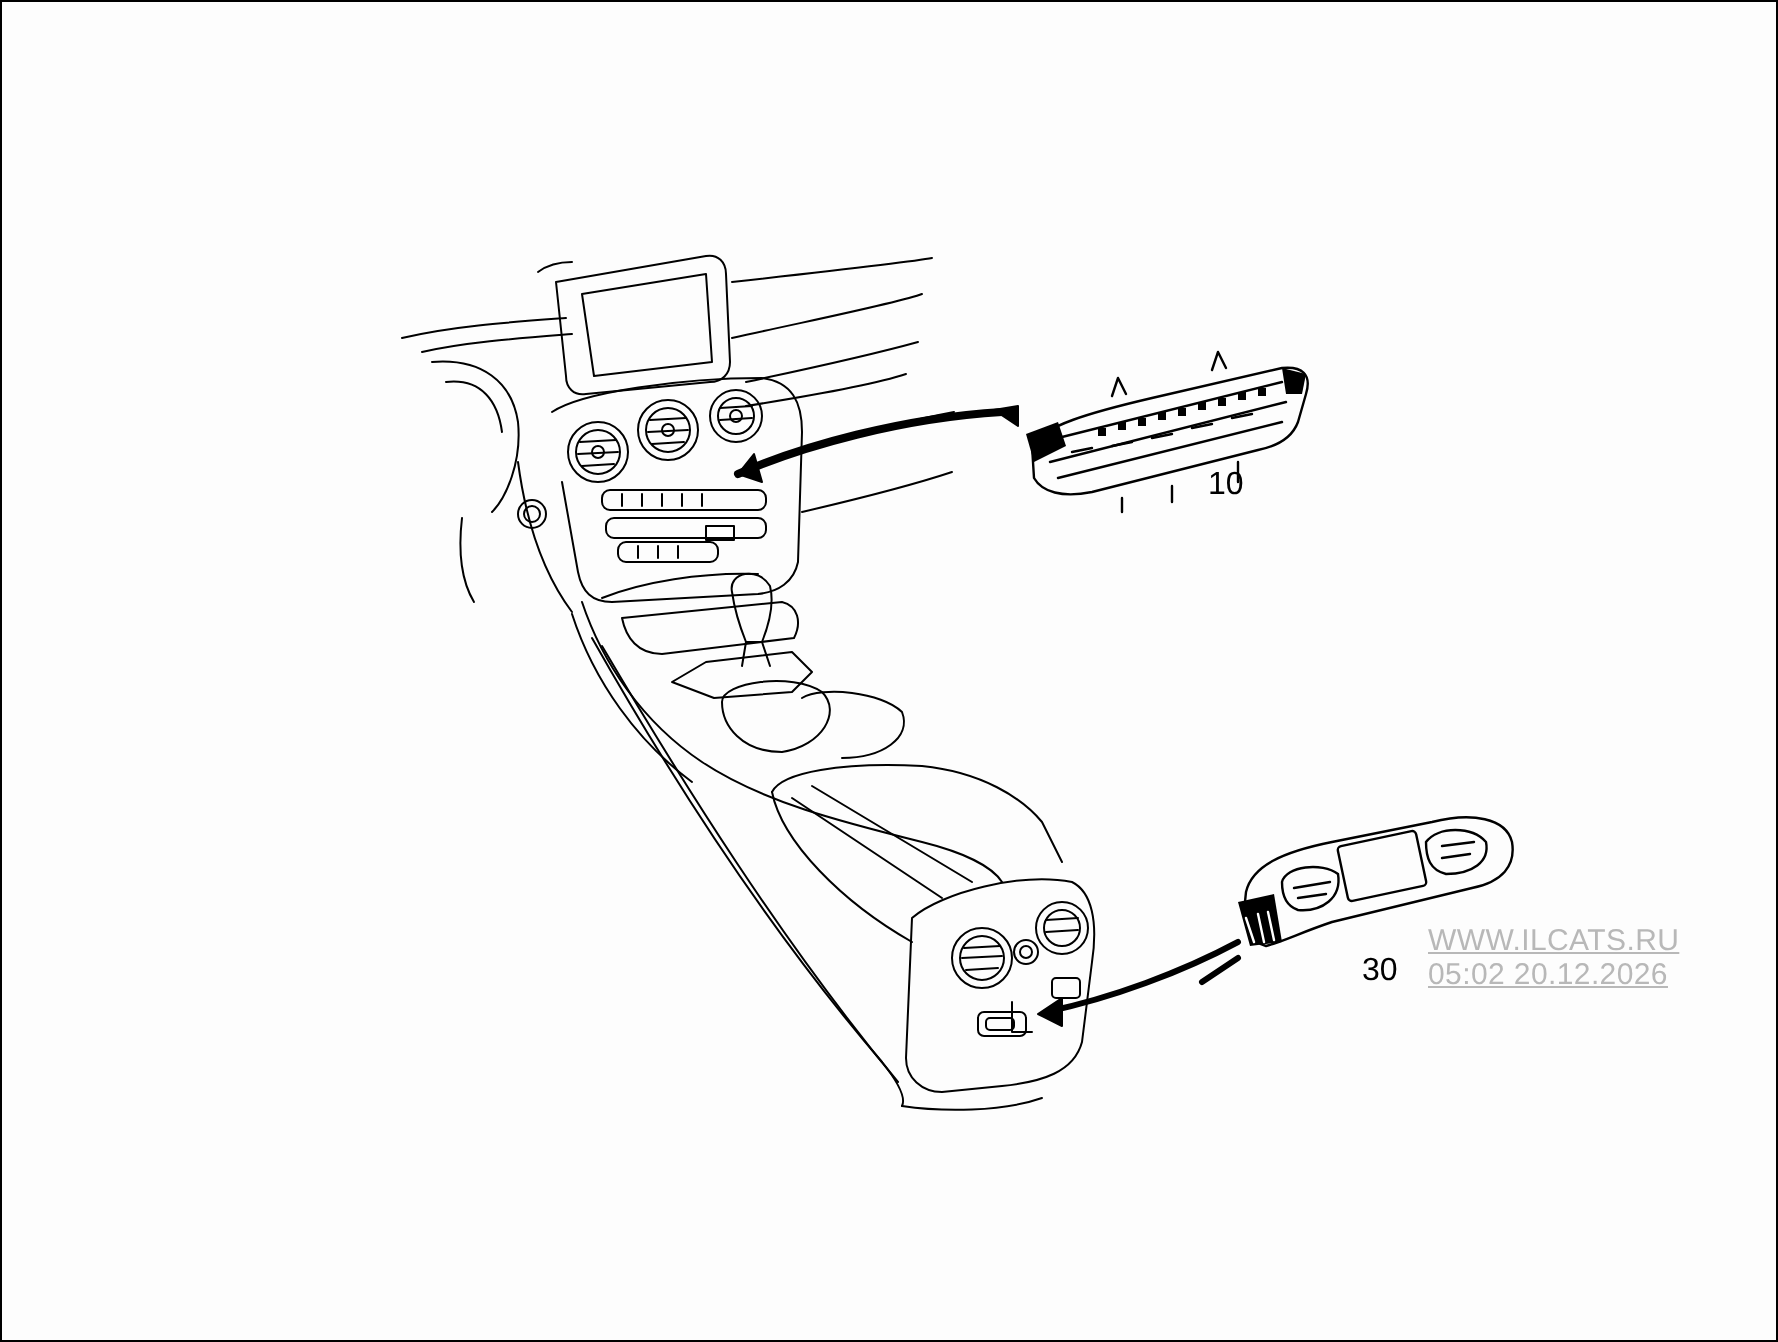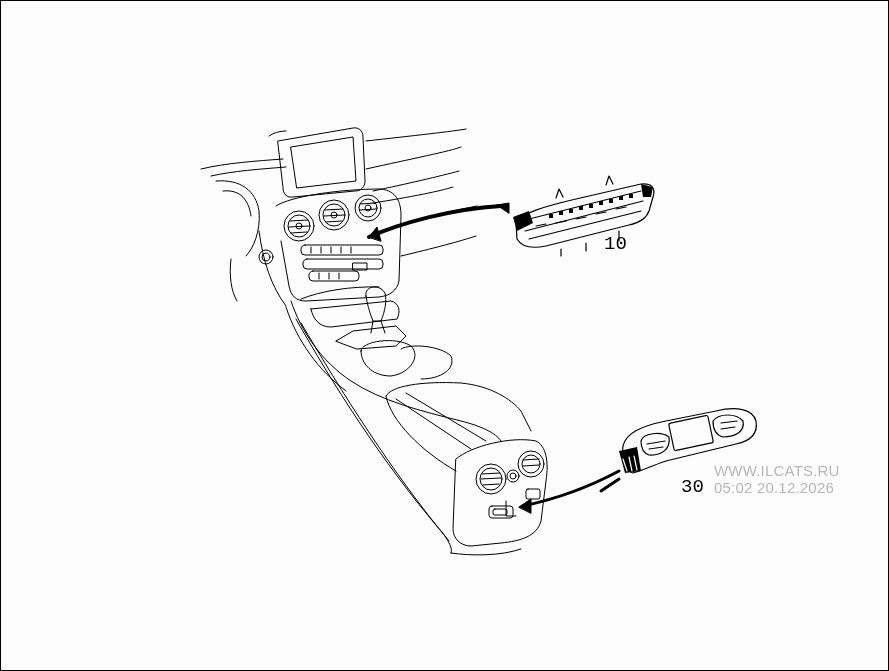--- a/index.html
+++ b/index.html
@@ -1,19 +1,19 @@
 <!DOCTYPE html>
 <html><head>
   <meta charset="utf-8">
   <style>
     html, body { margin: 0; padding: 0; background: #ffffff; }
     body { width: 889px; height: 671px; overflow: hidden; position: relative; font-family: "Liberation Sans", sans-serif; }
     .frame { position: absolute; left: 0; top: 0; width: 887px; height: 669px; border: 1px solid #000; background: #fdfdfd; }
     svg.drawing { position: absolute; left: 0; top: 0; }
-    .callout { position: absolute; font-family: Liberation Mono, monospace; font-size: 19px; color: #000; line-height: 1; }
+    .callout { position: absolute; font-family: Liberation Sans, sans-serif; font-size: 16px; color: #000; line-height: 1; }
     .watermark { position: absolute; font-family: "Liberation Sans", sans-serif; font-size: 15px; color: #b8b8b8; line-height: 17px; letter-spacing: 0.2px; }
   </style>
 </head>
 <body>
 
 <div class="frame">
 
   <svg class="drawing" width="889" height="671" viewBox="0 0 889 671" fill="none" stroke="#000" stroke-width="1" stroke-linecap="round" stroke-linejoin="round">
 
     <g>
@@ -150,17 +150,17 @@
         <path d="M618 450 L636 446 L640 470 L624 472 Z"></path>
       </g>
       <path d="M622 458 L626 470 M628 456 L631 470 M633 455 L636 469" stroke="#fff"></path>
       <path d="M600 490 L618 478" stroke-width="3"></path>
     </g>
   </svg>
 
   <div class="callout" style="left:603px; top:234px;">10</div>
   <div class="callout" style="left:680px; top:477px;">30</div>
 
-  <div class="watermark" style="left:713px; top:461px;">
+  <div class="watermark" style="left:713px; top:461px;text-decoration:underline;">
     <div>WWW.ILCATS.RU</div>
     <div>05:02 20.12.2026</div>
   </div>
 </div>
 
 </body></html>

